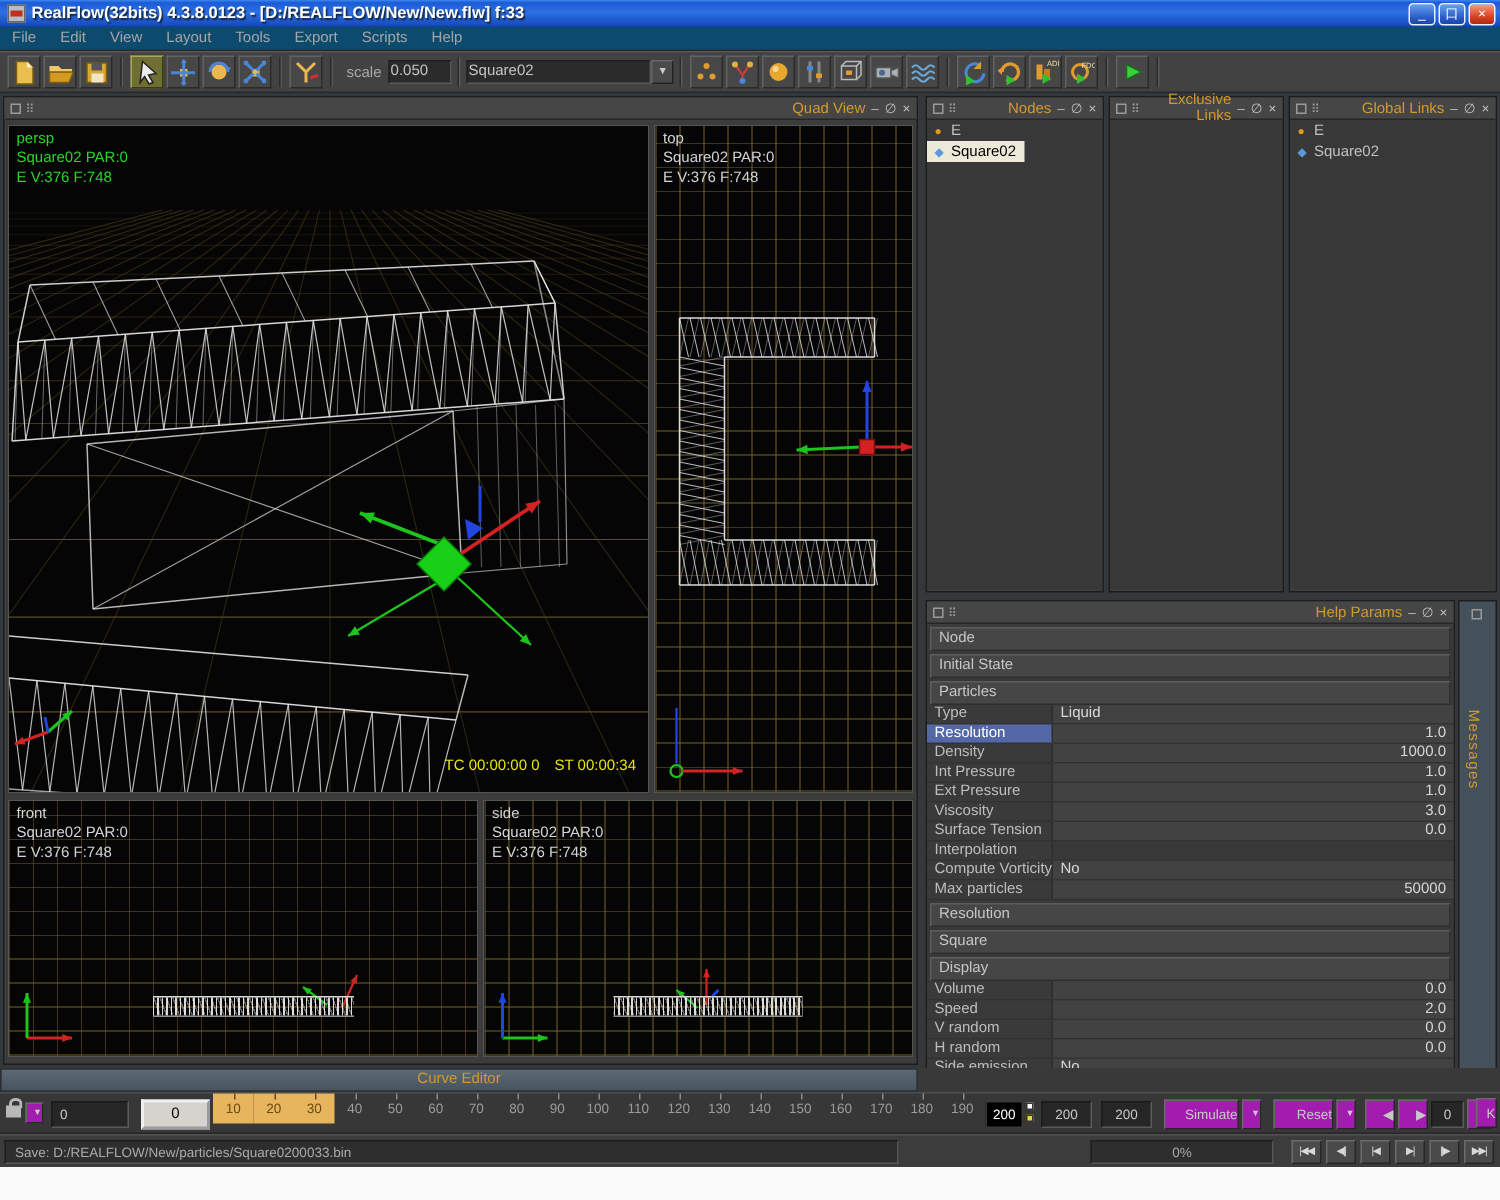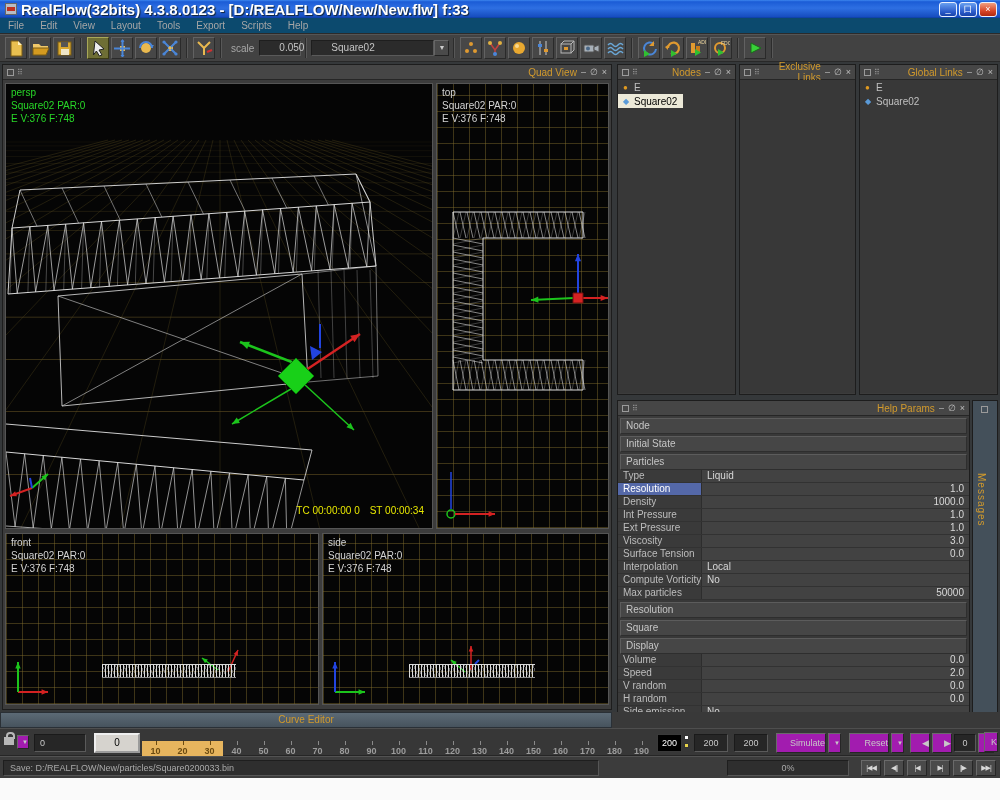--- a/index.html
+++ b/index.html
@@ -7,40 +7,40 @@
   #app { position:relative; width:1000px; height:778px; background:#35383a; overflow:hidden; }
   .abs { position:absolute; }
 
   
   #titlebar { left:0; top:0; width:1000px; height:18px;
     background:linear-gradient(180deg,#3d86ee 0%,#1b5cd6 10%,#2e6fe2 45%,#174ec0 92%,#0d3da0 100%);
     display:flex; align-items:center; padding:0 3px; }
   #app-icon { width:12px; height:12px; margin:0 4px 0 2px; background:#b8bcc4; border:1px solid #666;
     position:relative; }
   #app-icon::after{ content:''; position:absolute; left:1px; top:3px; width:8px; height:4px; background:#c03020; }
-  #win-title { color:#fff; font-size:15px; font-weight:bold; text-shadow:1px 1px 1px #123; white-space:nowrap; }
+  #win-title { color:#fff; font-size:11px; font-weight:bold; text-shadow:1px 1px 1px #123; white-space:nowrap; }
   .xp-btns { margin-left:auto; display:flex; gap:2px; }
   .xp-btn { width:18px; height:15px; border:1px solid #e8f0ff; border-radius:3px; color:#fff;
     font-size:9px; line-height:13px; text-align:center;
     background:linear-gradient(180deg,#68a0f0,#2858c8 70%,#1a44a8); }
   .xp-btn.close { background:linear-gradient(180deg,#f0a080,#d84628 60%,#b02810); }
 
   
   #menubar { left:0; top:18px; width:1000px; height:16px; background:#0c4a6e; border-bottom:1px solid #2b2b2b;
     display:flex; align-items:center; gap:16px; padding-left:8px; }
   .menu-item { color:#a6a6a6; font-size:10px; }
   #toolbar { left:0; top:34px; width:1000px; height:28px; background:#424242;
     border-top:1px solid #555; border-bottom:1px solid #282828; display:flex; align-items:center; padding-left:4px; }
   .tsep { width:2px; height:20px; margin:0 4px; border-left:1px solid #2c2c2c; border-right:1px solid #585858; }
   .tbtn { width:22px; height:22px; margin:0 1px; background:#474747; border:1px solid;
     border-color:#626262 #2a2a2a #2a2a2a #626262; display:flex; align-items:center; justify-content:center; }
   .tbtn.sel { background:#6e6e35; border-color:#a8a858 #3a3a14 #3a3a14 #a8a858; }
   .tlabel { color:#a8a8a8; font-size:10px; margin:0 5px; }
   .tinput { height:16px; background:#2b2b2b; border:1px solid; border-color:#1e1e1e #5a5a5a #5a5a5a #1e1e1e;
-    color:#c4c4c4; font-size:10px; line-height:14px; padding:0 19px; }
+    color:#c4c4c4; font-size:10px; line-height:14px; padding:0 0; }
   #node-select { width:138px; display:flex; }
   #node-select .val { flex:1; }
   .dd-btn { width:15px; height:16px; background:#4a4a4a; border:1px solid; border-color:#666 #222 #222 #666;
     color:#ccc; font-size:7px; text-align:center; line-height:14px; }
 
   
   .panel { background:#3c3c3c; border:1px solid #1d1d1d; }
   .ptitle { height:15px; background:#464646; border-bottom:1px solid #262626; display:flex; align-items:center;
     padding:0 4px; }
   .ptitle .cap { flex:1; text-align:right; color:#d29a2c; font-size:10px; }
@@ -93,21 +93,21 @@
     background:linear-gradient(180deg,#5c6a76,#47535d); border:1px solid #2a3036;
     text-align:center; color:#d29a2c; font-size:10px; line-height:14px; }
   #curvebar-right { left:612px; top:712px; width:388px; height:16px; background:#393939; }
   #timeline { left:0; top:728px; width:1000px; height:28px; background:#373737;
     border-top:1px solid #4e4e4e; border-bottom:1px solid #262626; }
   .tl-abs { position:absolute; }
   .tl-btn { background:#a21caf; border:1px solid; border-color:#6a6a6a #262626 #262626 #6a6a6a;
     color:#c8c8c8; font-size:9px; text-align:right; }
   .tl-input { background:#262626; border:1px solid; border-color:#1a1a1a #5a5a5a #5a5a5a #1a1a1a;
     color:#c8c8c8; font-size:9px; text-align:center; }
-  #ticks { position:absolute; left:142px; top:12px; height:20px; display:flex;font-weight:bold; }
+  #ticks { position:absolute; left:142px; top:0; height:20px; display:flex; }
   .tick { width:27px; font-size:9px; color:#9c9c9c; text-align:center; line-height:20px; position:relative; }
   .tick::before { content:''; position:absolute; top:0; left:50%; width:1px; height:4px; background:#8a8a8a; }
   .tick.hl { background:#e7b55e; color:#6b4a10; }
   .tick.hl::before { background:#6b4a10; }
   #frame-box { left:94px; top:4px; width:46px; height:20px; background:#d6d3ce; border:2px outset #efefef;
     color:#000; font-size:10px; text-align:center; line-height:16px; }
   #end-box { left:657px; top:5px; width:25px; height:18px; background:#000; color:#fff; font-size:9px;
     text-align:center; line-height:17px; border:1px solid #3a3a3a; }
   .mk { position:absolute; width:5px; height:5px; border:1px solid #333; }
   #lock { left:4px; top:8px; width:10px; height:8px; background:#b8b8b8; position:absolute; }
@@ -801,21 +801,20 @@
         <div class="p-row">
           <div class="p-lab">Viscosity</div>
           <div class="p-val r">3.0</div>
         </div>
         <div class="p-row">
           <div class="p-lab">Surface Tension</div>
           <div class="p-val r">0.0</div>
         </div>
         <div class="p-row">
           <div class="p-lab">Interpolation</div>
-          <div class="p-val">Local</div>
         </div>
         <div class="p-row">
           <div class="p-lab">Compute Vorticity</div>
           <div class="p-val">No</div>
         </div>
         <div class="p-row">
           <div class="p-lab">Max particles</div>
           <div class="p-val r">50000</div>
         </div>
         <div class="p-sec">Resolution</div>

